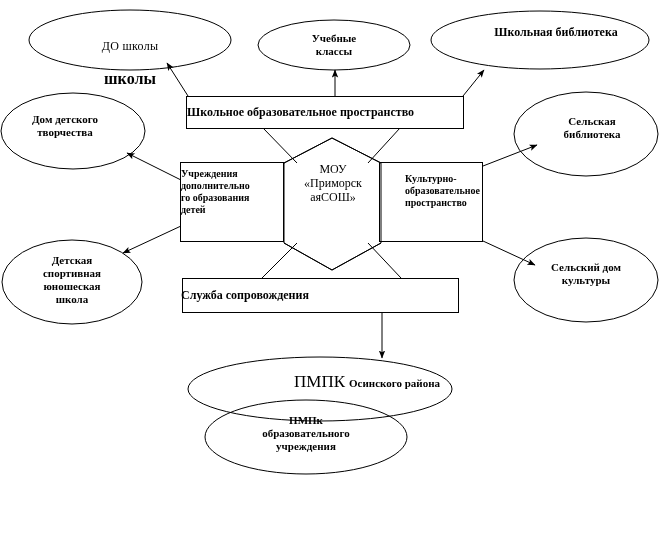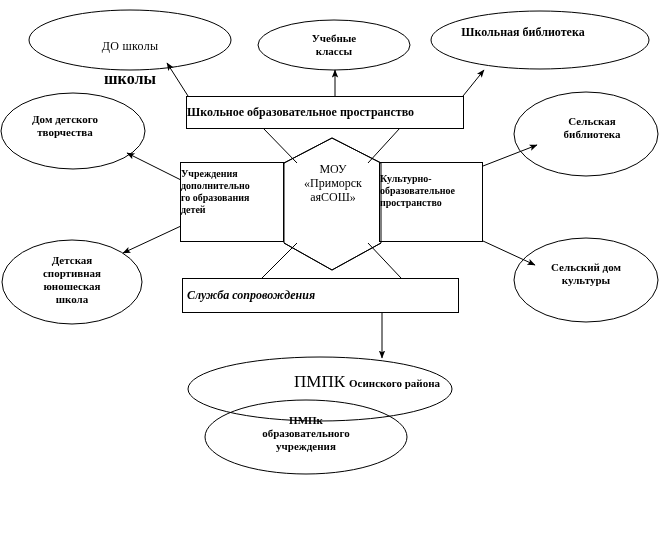--- a/index.html
+++ b/index.html
@@ -133,21 +133,21 @@
   <div class="node-label lbl-do-shkoly" style="left:30px; top:25px; width:200px;">
     <span>ДО школы</span>
   </div>
   <div class="node-label lbl-do-shkoly-sub" style="left:30px; top:51px; width:200px;">
     <span>школы</span>
   </div>
 
   <div class="node-label sz11" style="left:274px; top:32px; width:120px;">Учебные
 классы</div>
 
-  <div class="node-label sz12" style="left:423px; top:25px; width:200px;">Школьная  библиотека</div>
+  <div class="node-label sz12" style="left:456px; top:25px; width:200px;">Школьная  библиотека</div>
 
   <div class="node-label sz11" style="left:0; top:113px; width:130px;">Дом детского
 творчества</div>
 
   <div class="node-label sz11" style="left:527px; top:115px; width:130px;">Сельская
 библиотека</div>
 
   <div class="node-label sz11" style="left:10px; top:254px; width:124px;">Детская
 спортивная
 юношеская
@@ -165,23 +165,23 @@
 образовательного
 учреждения</div>
 
   <div class="box-label sz12" style="left:187px; top:105px; width:276px;">Школьное образовательное пространство</div>
 
   <div class="box-label sz10" style="left:181px; top:168px; width:102px;">Учреждения
 дополнительно
 го образования
 детей</div>
 
-  <div class="box-label sz10" style="left:380px; top:173px; width:102px;">Культурно-
+  <div class="box-label sz10" style="left:380px; top:173px; width:102px;padding-left:25px;">Культурно-
 образовательное
 пространство</div>
 
-  <div class="box-label sz12" style="left:187px; top:288px; width:275px;font-style:italic;">Служба  сопровождения</div>
+  <div class="box-label sz12" style="left:181px; top:288px; width:275px;">Служба  сопровождения</div>
 
   <div class="node-label sz12" style="left:287px; top:162px; width:92px; font-weight:normal;">МОУ
 «Приморск
 аяСОШ»</div>
 
 </div>
 
 </body></html>

